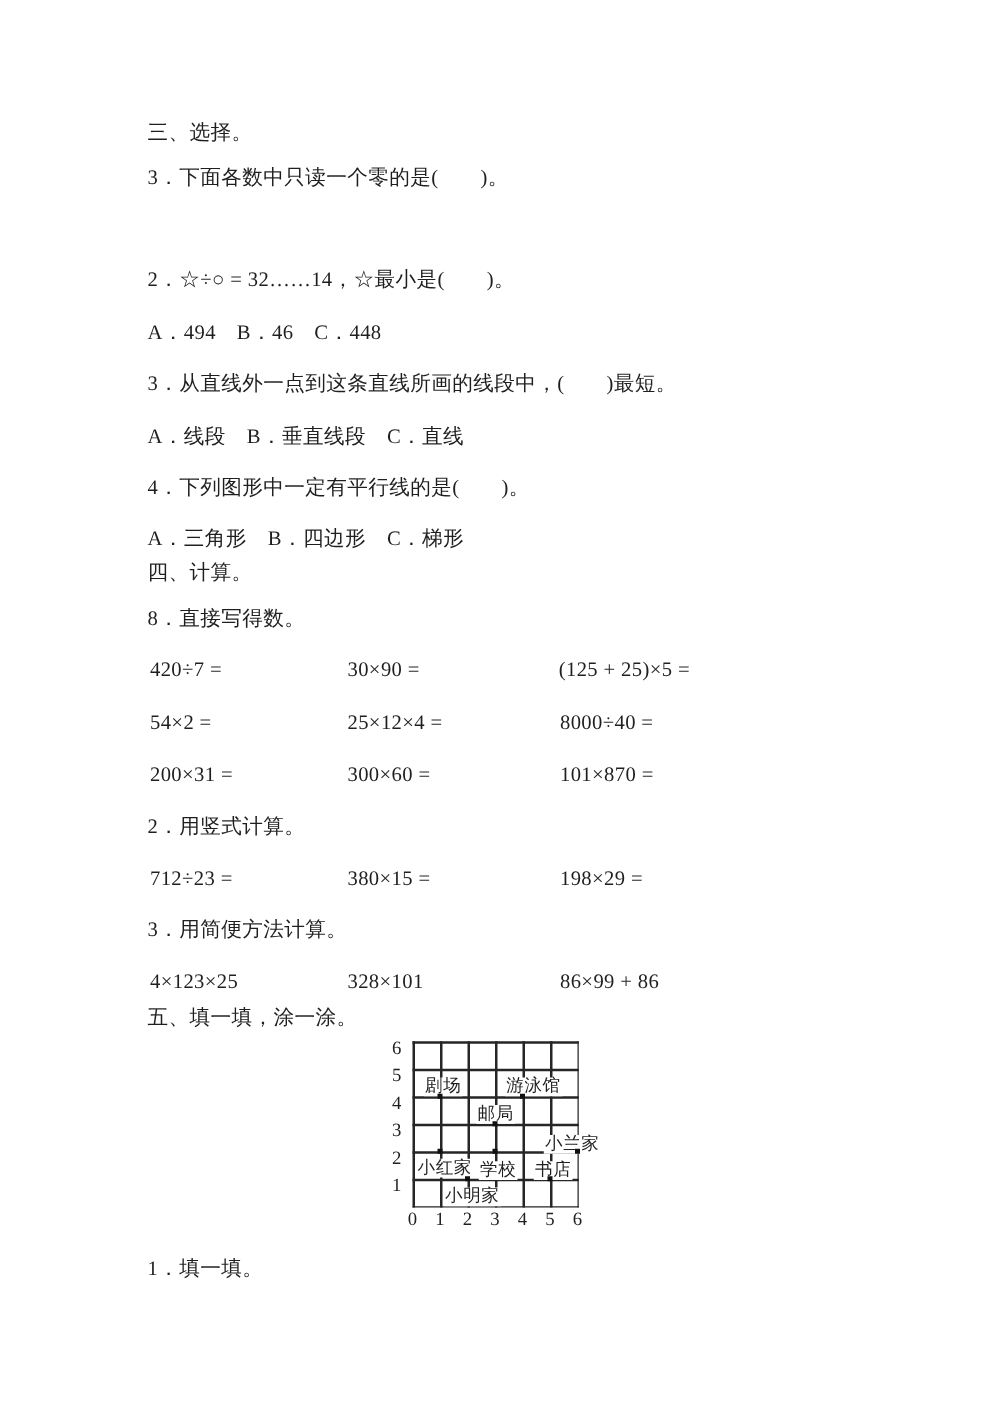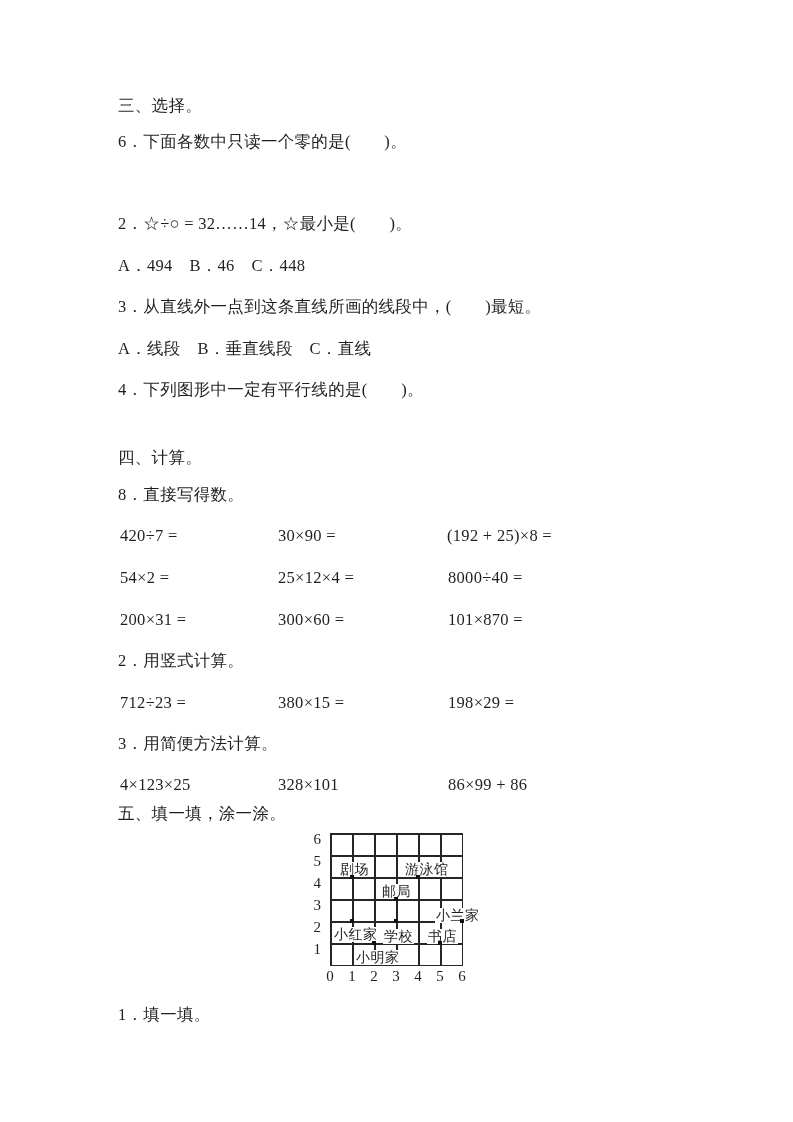--- a/index.html
+++ b/index.html
@@ -29,34 +29,35 @@
   }
   .ytick{position:absolute;left:-27px;width:18px;text-align:right;font-size:15px;line-height:16px;}
   .xtick{position:absolute;top:135px;width:14px;margin-left:-7px;text-align:center;font-size:15px;line-height:16px;}
 </style>
 </head>
 <body>
 
 <div class="page">
 
   <div class="ln" style="top:97px">三、选择。</div>
-  <div class="ln" style="top:133px">6．下面各数中只读一个零的是(　　)。</div>
+  <div class="ln" style="top:133px">3．下面各数中只读一个零的是(　　)。</div>
   <div class="ln" style="top:215px">2．☆÷○ = 32……14，☆最小是(　　)。</div>
   <div class="ln" style="top:257px">A．494　B．46　C．448</div>
   <div class="ln" style="top:298px">3．从直线外一点到这条直线所画的线段中，(　　)最短。</div>
   <div class="ln" style="top:340px">A．线段　B．垂直线段　C．直线</div>
   <div class="ln" style="top:381px">4．下列图形中一定有平行线的是(　　)。</div>
+  <div class="ln" style="top:422px">A．三角形　B．四边形　C．梯形</div>
 
   <div class="ln" style="top:449px">四、计算。</div>
   <div class="ln" style="top:486px">8．直接写得数。</div>
 
   <div class="ln calc" style="top:527px">
     <span class="c1">420÷7 =</span>
     <span class="c2">30×90 =</span>
-    <span class="c3x">(192 + 25)×8 =</span>
+    <span class="c3x">(125 + 25)×5 =</span>
   </div>
   <div class="ln calc" style="top:569px">
     <span class="c1">54×2 =</span>
     <span class="c2">25×12×4 =</span>
     <span class="c3">8000÷40 =</span>
   </div>
   <div class="ln calc" style="top:611px">
     <span class="c1">200×31 =</span>
     <span class="c2">300×60 =</span>
     <span class="c3">101×870 =</span>

